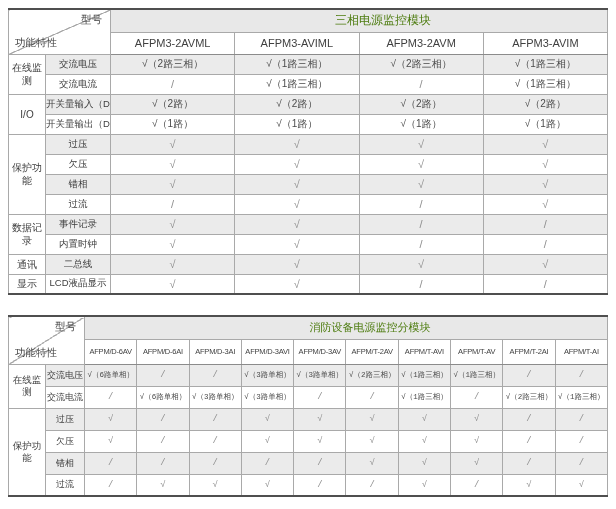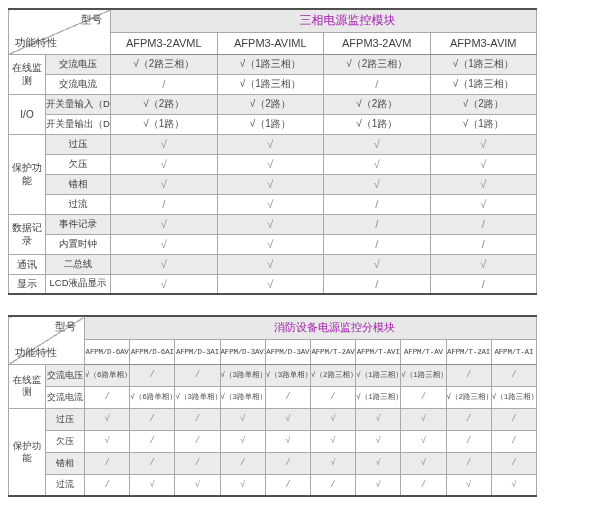--- a/index.html
+++ b/index.html
@@ -15,50 +15,50 @@
   }
   html,body{margin:0;padding:0;}
   body{
     width:616px;height:509px;background:#ffffff;
     font-family:"Liberation Sans","DejaVu Sans",sans-serif;
     color:var(--label);
     overflow:hidden;
   }
   .wrap{padding:8px 0 0 8px;}
   table{
-    border-collapse:collapse;table-layout:fixed;width:529px;
+    border-collapse:collapse;table-layout:fixed;width:600px;
     border-top:2px solid var(--frame);
     border-bottom:2px solid var(--frame);
   }
   table.t2{margin-top:20px;}
   td{
     border:1px solid var(--grid);
     text-align:center;vertical-align:middle;
     padding:0;overflow:hidden;white-space:nowrap;
   }
   
   td.corner{
     position:relative;background:var(--white-bg);
     background-image:linear-gradient(to bottom right,
       transparent calc(50% - 0.6px),
       var(--grid) calc(50% - 0.6px),
       var(--grid) calc(50% + 0.6px),
       transparent calc(50% + 0.6px));
   }
   .corner .tr-label{position:absolute;top:3px;right:8px;font-size:10.5px;color:var(--label);}
   .corner .bl-label{position:absolute;bottom:4px;left:6px;font-size:10.5px;color:var(--label);}
-  td.title{background:var(--header-bg);color:#a21caf;padding-left:48px;}
+  td.title{background:var(--header-bg);color:#4d7c0f;padding-left:48px;}
   .t1 td.title{font-size:12px;}
   .t2 td.title{font-size:11px;font-family:Liberation Serif, serif;}
   tr.models td{border-bottom:1px solid var(--strong);background:var(--white-bg);}
   .t1 td.model{font-size:11px;color:#3f3f3f;border-radius:7px;}
   .t2 td.model{font-size:7.5px;color:#3f3f3f;letter-spacing:-0.2px;}
   
   .t1 tr.h1{height:23px;} .t1 tr.models{height:22px;} .t1 tbody tr{height:20px;}
-  .t2 tr.h1{height:23px;} .t2 tr.models{height:25px;font-family:Liberation Mono, monospace;} .t2 tbody tr{height:22px;}
+  .t2 tr.h1{height:23px;} .t2 tr.models{height:25px;} .t2 tbody tr{height:22px;}
   tbody tr:nth-child(odd) td{background:var(--shade-bg);}
   tbody tr:nth-child(even) td{background:var(--white-bg);}
   tbody td.group{background:var(--white-bg) !important;color:var(--label);}
   .t1 td.group{font-size:10px;line-height:13px;white-space:normal;}
   .t2 td.group{font-size:9.5px;line-height:12px;white-space:normal;}
   .t1 td.feat{font-size:9.5px;}
   .t2 td.feat{font-size:9px;}
   .t1 td.val{font-size:10px;color:var(--value);}
   .t2 td.val{font-size:7.5px;color:var(--value);font-family:Liberation Mono, monospace;}
   td.val.mark{color:var(--mark);}

